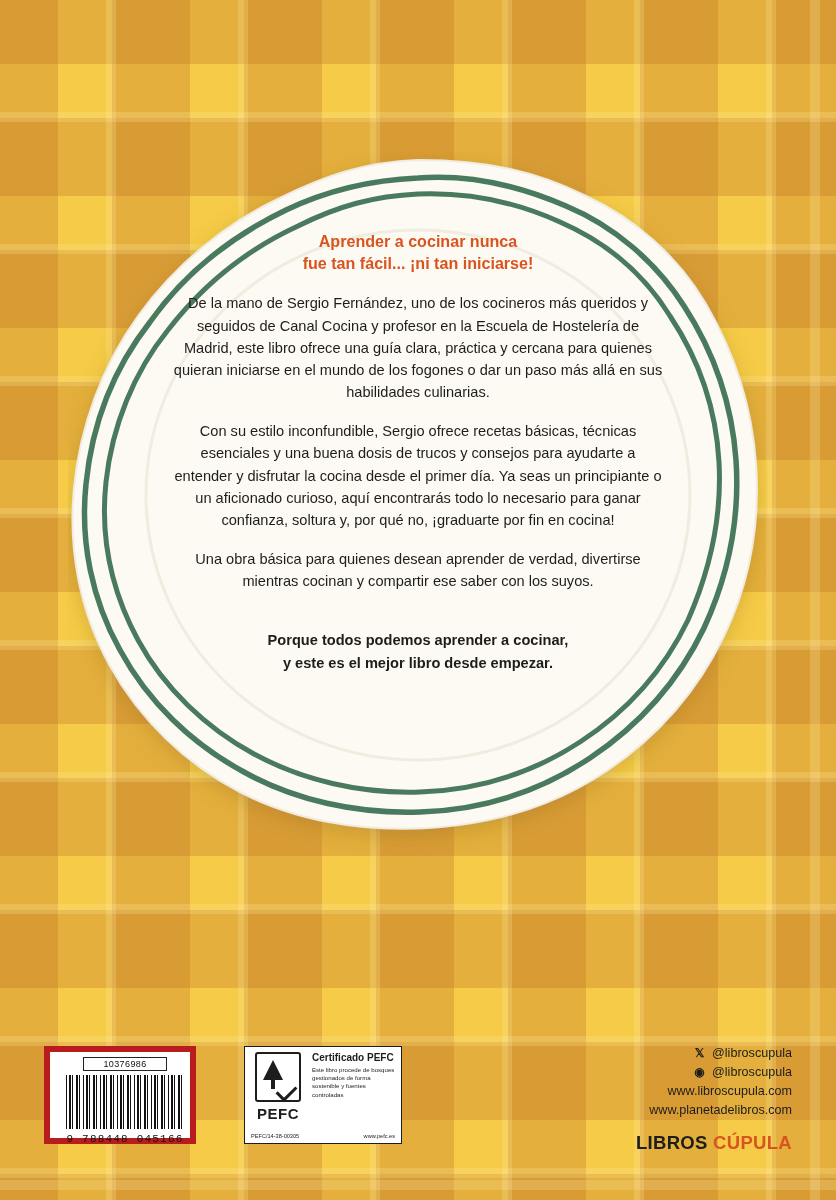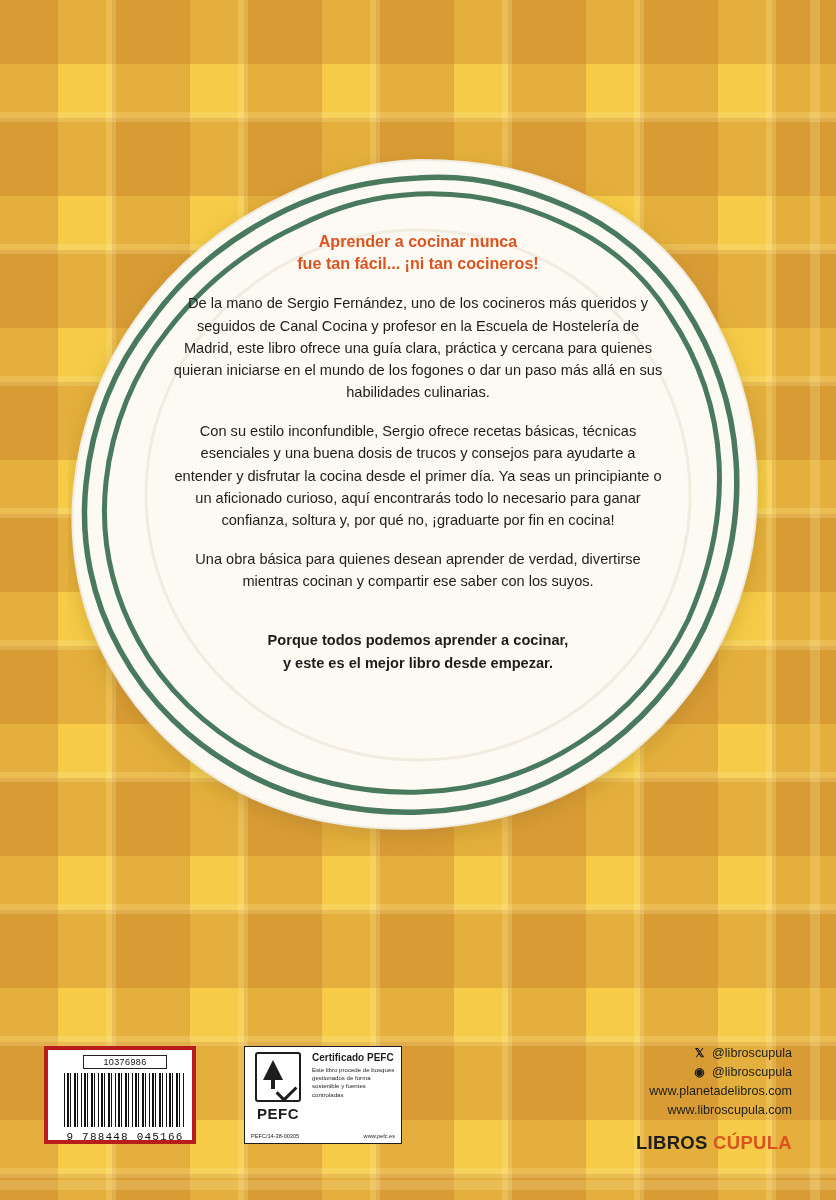--- a/index.html
+++ b/index.html
@@ -99,21 +99,21 @@
   }
 
   
   #barcode-box {
     position: absolute;
     left: 44px;
     top: 1046px;
     width: 152px;
     height: 98px;
     background: #ffffff;
-    border: 4px solid #b91c1c;
+    border: 6px solid #b91c1c;
     box-sizing: border-box;
     padding: 5px 6px 4px 16px;
   }
   #barcode-number {
     font-family: "Liberation Sans", sans-serif;
     font-size: 9px;
     color: #111;
     text-align: center;
     letter-spacing: 0.4px;
     border: 1px solid #222;
@@ -325,21 +325,21 @@
         C 44,274 66,220 100,178
         C 134,134 178,98 230,74
         C 270,54 306,44 350,42 Z"></path>
 
       <ellipse cx="350" cy="343" rx="272" ry="265" fill="none" stroke="#f1ece0" stroke-width="3"></ellipse>
     </svg>
 
     <div id="plate-text">
       <div class="headline">
         <span>Aprender a cocinar nunca</span><br>
-        <span>fue tan fácil... ¡ni tan cocineros!</span>
+        <span>fue tan fácil... ¡ni tan iniciarse!</span>
       </div>
       <p>De la mano de Sergio Fernández, uno de los cocineros más queridos y seguidos de Canal Cocina y profesor en la Escuela de Hostelería de Madrid, este libro ofrece una guía clara, práctica y cercana para quienes quieran iniciarse en el mundo de los fogones o dar un paso más allá en sus habilidades culinarias.</p>
       <p>Con su estilo inconfundible, Sergio ofrece recetas básicas, técnicas esenciales y una buena dosis de trucos y consejos para ayudarte a entender y disfrutar la cocina desde el primer día. Ya seas un principiante o un aficionado curioso, aquí encontrarás todo lo necesario para ganar confianza, soltura y, por qué no, ¡graduarte por fin en cocina!</p>
       <p>Una obra básica para quienes desean aprender de verdad, divertirse mientras cocinan y compartir ese saber con los suyos.</p>
       <p class="last">
         <span>Porque todos podemos aprender a cocinar,</span><br>
         <span>y este es el mejor libro desde empezar.</span>
       </p>
     </div>
   </div>
@@ -372,24 +372,24 @@
   <div id="contact">
     <div class="row">
       <span class="social-icon">𝕏</span>
       <span>@libroscupula</span>
     </div>
     <div class="row">
       <span class="social-icon">◉</span>
       <span>@libroscupula</span>
     </div>
     <div class="row">
+      <span>www.libroscupula.com</span>
+    </div>
+    <div class="row">
       <span>www.planetadelibros.com</span>
-    </div>
-    <div class="row">
-      <span>www.libroscupula.com</span>
     </div>
     <div id="imprint">
       <span class="c1">LIBROS</span>
       <span class="c2">CÚPULA</span>
     </div>
   </div>
 
 </div>
 
 </body></html>

